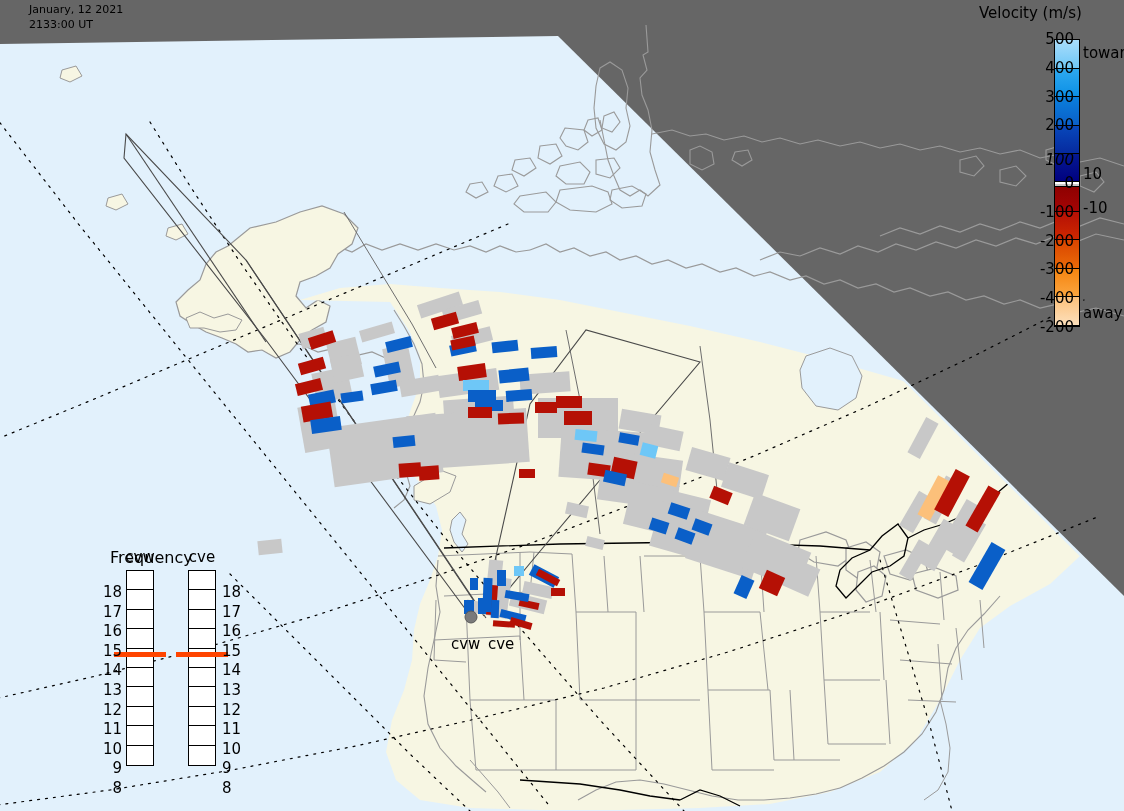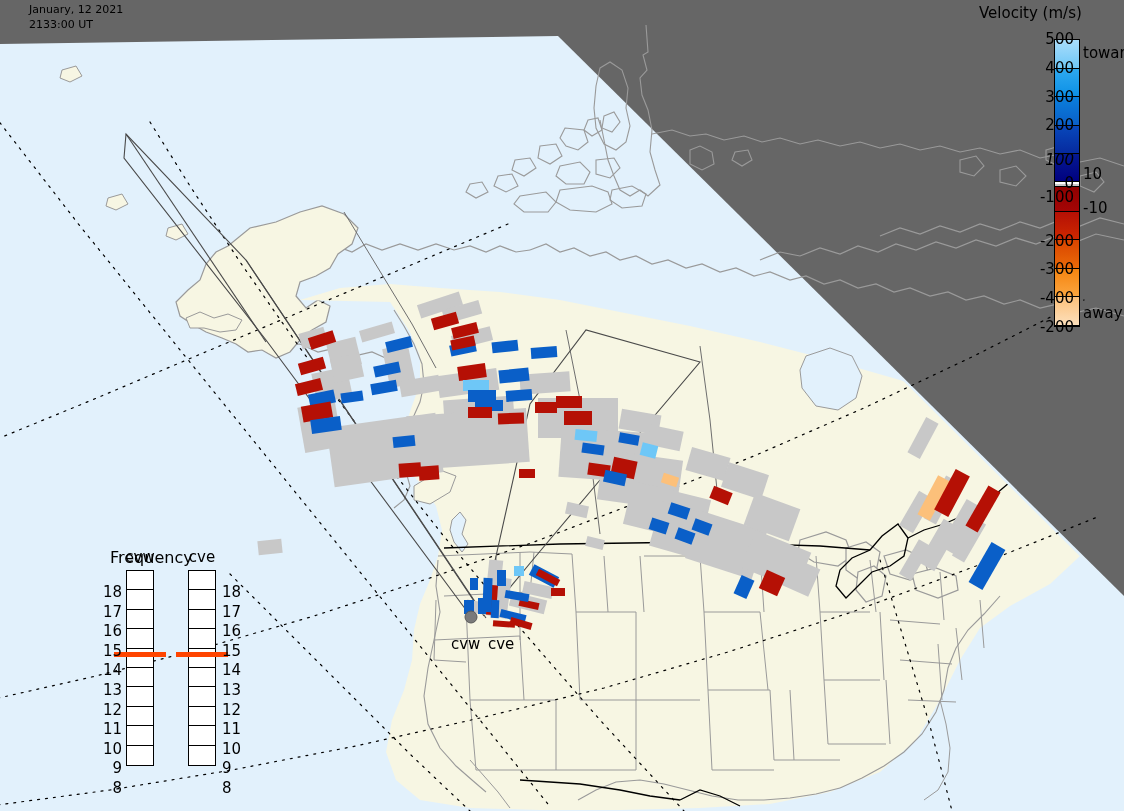--- a/index.html
+++ b/index.html
@@ -364,21 +364,21 @@
         <div class="cbseg" style="height: 10%; background: linear-gradient(rgb(252, 192, 122), rgb(253, 224, 188));"></div>
         <div style="position: absolute; left: 0px; width: 100%; height: 6px; background: linear-gradient(rgb(255, 255, 255) 0px, rgb(255, 255, 255) 50%, rgb(201, 201, 201) 50%, rgb(201, 201, 201) 100%); top: 141px; border-top: 1px solid rgb(0, 0, 0); border-bottom: 1px solid rgb(0, 0, 0); box-sizing: border-box;"></div>
       </div>
     <div id="cbticks">
         <div class="cbtick" style="top: 35px;">500</div>
         <div class="cbtick" style="top: 63.8px;">400</div>
         <div class="cbtick" style="top: 92.6px;">300</div>
         <div class="cbtick" style="top: 121.4px;">200</div>
         <div class="cbtick" style="top: 156px; font-style: italic;">100</div>
         <div class="cbtick" style="top: 179px;">0</div>
-        <div class="cbtick" style="top: 193px; margin-left: 9px;">-100</div>
+        <div class="cbtick" style="top: 208px; margin-left: 9px;">-100</div>
         <div class="cbtick" style="top: 236.6px;">-200</div>
         <div class="cbtick" style="top: 265.4px;">-300</div>
         <div class="cbtick" style="top: 294.2px;">-400</div>
         <div class="cbtick" style="top: 323px;">-200</div>
       </div>
     <div id="cbsides">
         <div class="cbside" style="top: 49px;">toward</div>
         <div class="cbside" style="top: 170px;">10</div>
         <div class="cbside" style="top: 204px;">-10</div>
         <div class="cbside" style="top: 309px; text-align: right;">away</div>

